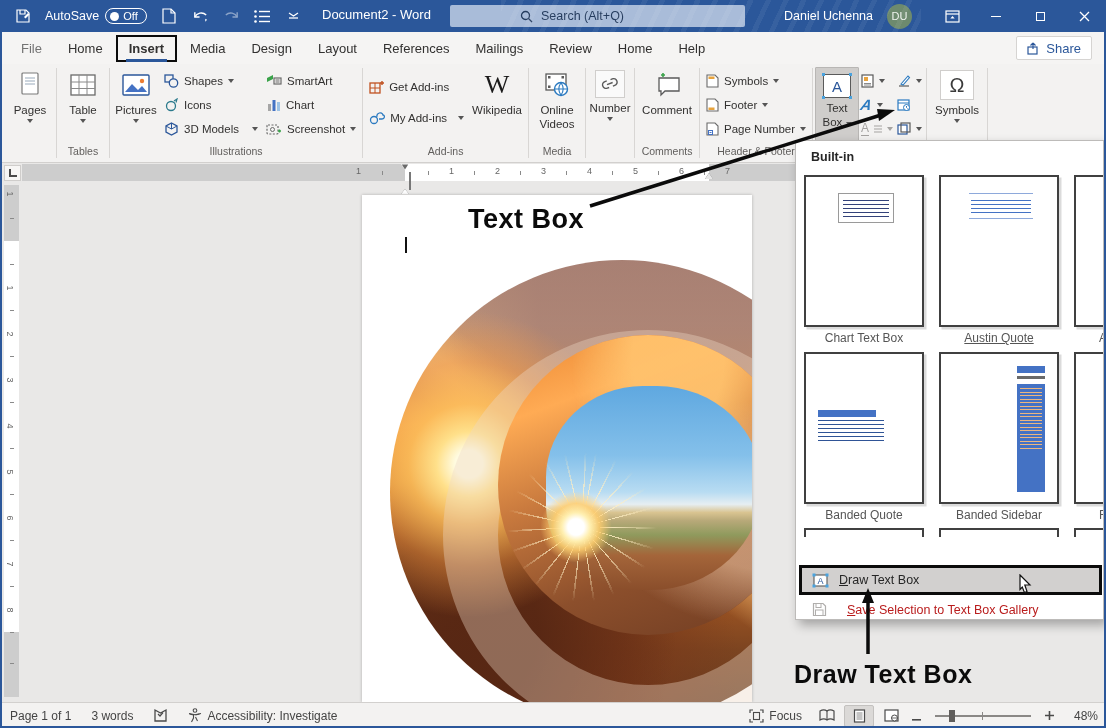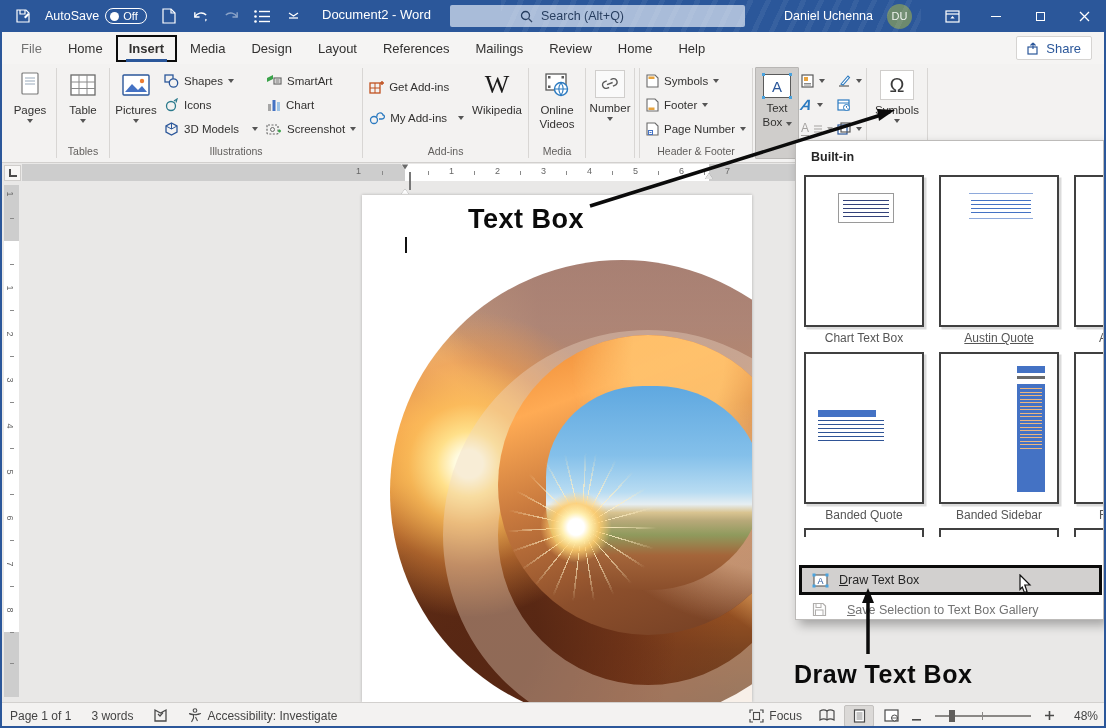--- a/index.html
+++ b/index.html
@@ -147,21 +147,21 @@
   .sk-bs-bar { position:absolute; right:12px; top:12px; width:28px; height:7px; background:#4472c4; }
   .sk-bs-ttl { position:absolute; right:12px; top:22px; width:28px; height:3px; background:#6a6a6a; }
   .sk-bs-col { position:absolute; right:12px; top:30px; width:28px; height:108px; background:#4472c4;
     padding:4px 3px; }
   .sk-bs-col i { display:block; height:1px; background:rgba(255,190,120,.9); margin-bottom:2.5px; }
 
   .dd-item { position:absolute; left:4px; width:301px; height:25px; display:flex; align-items:center;
     gap:10px; padding-left:12px; font-size:12.5px; color:#262626; }
   .dd-item .mn { text-decoration:underline; }
   .dd-item.hl { background:#d2d0cf; outline:3px solid #0b0b0b; outline-offset:-2px; height:28px; }
-  .dd-item.off { color:#737373;gap:20px; }
+  .dd-item.off { color:#b91c1c;gap:20px; }
   .cursor-ptr { position:absolute; left:1018px; top:574px; z-index:65; }
 
   
   .statusbar { position:absolute; left:0; top:702px; width:1106px; height:26px; background:#f3f2f1;
     border-top:1px solid #d2d0ce; display:flex; align-items:center; font-size:12px; color:#444; }
   .sb-item { display:flex; align-items:center; gap:5px; padding:0 10px; height:100%; }
   .sb-right { position:absolute; right:8px; top:0; height:100%; display:flex; align-items:center; gap:2px; }
   .viewbtn { width:30px; height:22px; display:flex; align-items:center; justify-content:center; border-radius:2px; }
   .viewbtn.active { background:#dbd9d7; border:1px solid #c3c1bf; }
   .zoom-track { position:relative; width:96px; height:2px; background:#8a8886; margin:0 8px; }
@@ -465,20 +465,34 @@
               </svg>
           </span>
           <span class="lb">Number</span>
           <span class="caret" style="margin-top:2px;"></span>
         </div>
       </div>
       <div class="grp-l"></div>
     </div>
     <div class="gdiv"></div>
 
+    <div class="grp">
+      <div class="grp-c">
+        <div class="bigbtn" style="width:60px;">
+          <span class="ic">
+            <svg width="28" height="26" viewBox="0 0 28 26">
+                <path d="M6 6h20v13H12l-4 4v-4H6z" fill="#fff" stroke="#5a5a5a" stroke-width="1.3"></path>
+                <path d="M8 3h4M10 1v4" stroke="#3aa34a" stroke-width="1.6"></path>
+              </svg>
+          </span>
+          <span class="lb">Comment</span>
+        </div>
+      </div>
+      <div class="grp-l">Comments</div>
+    </div>
     <div class="gdiv"></div>
 
     <div class="grp">
       <div class="grp-c">
         <div class="smallcol">
           <span class="smbtn">
             <svg width="13" height="14" viewBox="0 0 13 14">
                 <path d="M1 1h8l3 3v9H1z" fill="#fff" stroke="#6a6a6a" stroke-width="1.1"></path>
                 <rect x="2.5" y="2.5" width="6" height="2.5" fill="#e8a33d"></rect>
               </svg>

